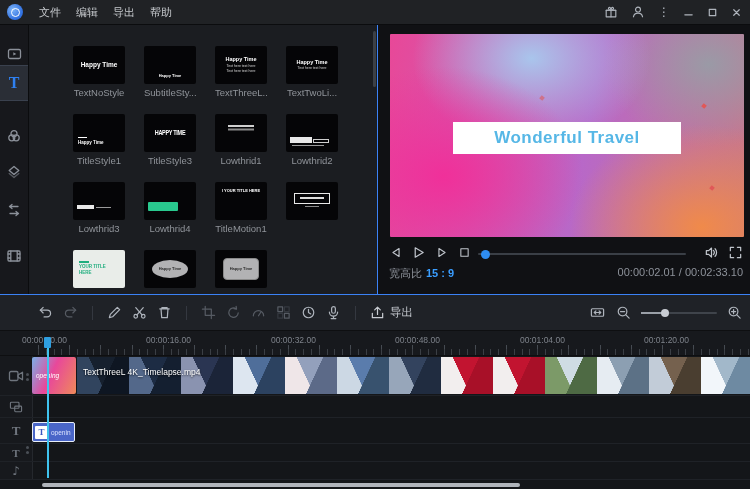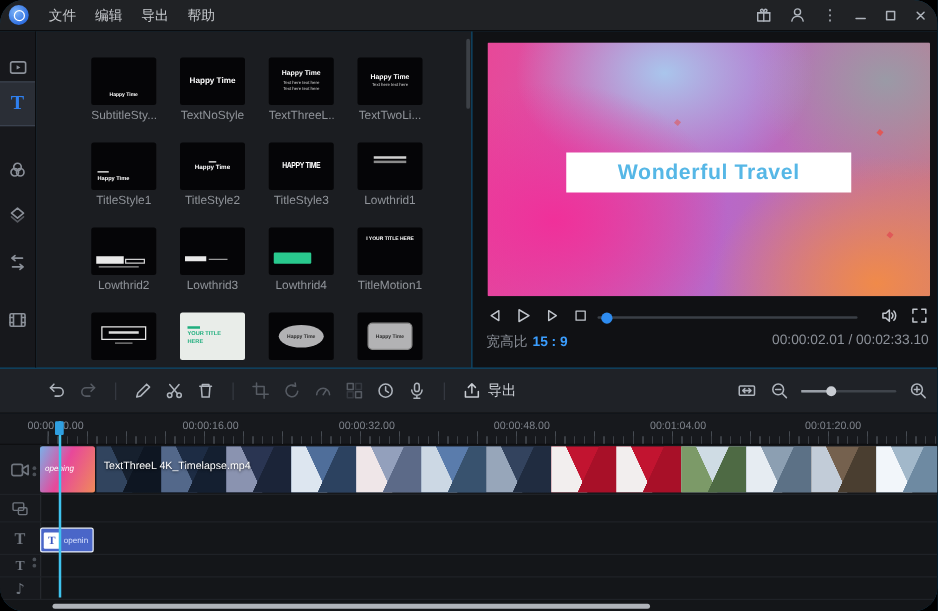--- a/index.html
+++ b/index.html
@@ -1,17 +1,17 @@
 <!DOCTYPE html>
 <html><head>
 <meta charset="utf-8">
 <style>
   html,body{margin:0;padding:0;background:#000;}
-  .app{position:relative;width:750px;height:489px;background:#0c4a6e;overflow:hidden;
-       font-family:"Liberation Sans",sans-serif;color:#c6c9cd;border-radius:19px;-webkit-font-smoothing:antialiased;}
+  .app{position:relative;width:750px;height:489px;background:#3b82f6;overflow:hidden;
+       font-family:"Liberation Sans",sans-serif;color:#c6c9cd;-webkit-font-smoothing:antialiased;}
   svg{display:block}
   .ic{stroke:currentColor;fill:none;stroke-width:1.3;stroke-linecap:round;stroke-linejoin:round}
 
   
   .titlebar{position:absolute;left:0;top:0;width:750px;height:24px;background:#202225;
             display:flex;align-items:center;border-bottom:1px solid #0b0c0e;z-index:10}
   .logo{width:16px;height:16px;border-radius:50%;margin-left:7px;
         background:radial-gradient(circle at 35% 35%,#7db4f8,#2f6fe0 70%);
         display:flex;align-items:center;justify-content:center}
   .logo i{width:7px;height:7px;border:1.3px solid #fff;border-radius:50%;display:block}
@@ -222,30 +222,30 @@
             <rect x="2" y="3" width="12" height="10" rx="1"></rect>
             <path d="M4.8 3v10M11.2 3v10M2 6h2.8M2 10h2.8M11.2 6H14M11.2 10H14"></path>
           </svg>
       </span>
     </div>
   </div>
 
   <div class="templates">
     <div class="tpl-grid" id="tpl-grid">
         <div>
+          <div class="thumb k-plain">
+            <div class="t-main">Happy Time</div>
+          </div>
+          <div class="tpl-label">TextNoStyle</div>
+        </div>
+        <div>
           <div class="thumb k-subtitle">
             <div class="t-main">Happy Time</div>
           </div>
           <div class="tpl-label">SubtitleSty...</div>
-        </div>
-        <div>
-          <div class="thumb k-plain">
-            <div class="t-main">Happy Time</div>
-          </div>
-          <div class="tpl-label">TextNoStyle</div>
         </div>
         <div>
           <div class="thumb k-three-line">
             <div class="t-main">Happy Time</div>
             <div class="t-sub">Text here text here</div>
             <div class="t-sub">Text here text here</div>
           </div>
           <div class="tpl-label">TextThreeL...</div>
         </div>
         <div>
@@ -253,26 +253,20 @@
             <div class="t-main">Happy Time</div>
             <div class="t-sub">Text here text here</div>
           </div>
           <div class="tpl-label">TextTwoLi...</div>
         </div>
         <div>
           <div class="thumb k-title1">
             <div class="t-main">Happy Time</div>
           </div>
           <div class="tpl-label">TitleStyle1</div>
-        </div>
-        <div>
-          <div class="thumb k-title2">
-            <div class="t-main">Happy Time</div>
-          </div>
-          <div class="tpl-label">TitleStyle2</div>
         </div>
         <div>
           <div class="thumb k-title3">
             <div class="t-main">HAPPY TIME</div>
           </div>
           <div class="tpl-label">TitleStyle3</div>
         </div>
         <div>
           <div class="thumb k-lower1">
             <div class="bar"></div>

